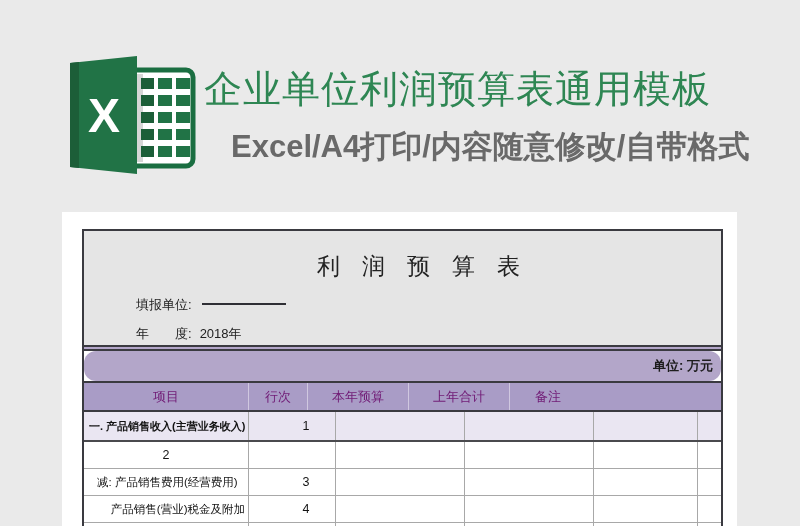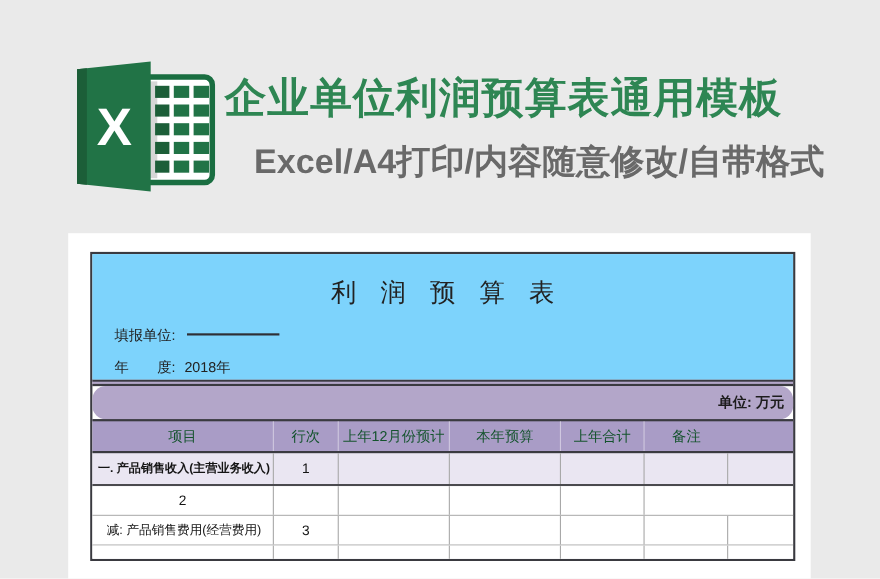--- a/index.html
+++ b/index.html
@@ -3,52 +3,52 @@
 <meta charset="utf-8">
 <style>
   html,body{margin:0;padding:0;overflow:hidden;}
   body{width:800px;height:526px;background:#eaeaea;
        font-family:"Liberation Sans","DejaVu Sans",sans-serif;color:#1c1c1c;position:relative;}
 
   
   .hero{position:absolute;left:0;top:0;width:800px;height:200px;}
   .logo{position:absolute;left:63px;top:54px;width:134px;height:122px;}
   .banner-title{position:absolute;left:204px;top:64px;width:560px;height:46px;
-                font-size:38px;font-weight:700;color:#2e8653;letter-spacing:1px;white-space:nowrap;}
+                font-size:38px;font-weight:400;color:#2e8653;letter-spacing:1px;white-space:nowrap;}
   .banner-subtitle{position:absolute;left:220px;top:126px;width:570px;height:40px;
                 font-size:31px;font-weight:700;color:#696969;letter-spacing:0px;white-space:nowrap;margin-left:11px;}
 
   
   .card{position:absolute;left:62px;top:212px;width:675px;height:330px;background:#ffffff;}
   .panel{position:absolute;left:20px;top:17px;width:637px;border:2px solid #3a3a40;background:#fff;}
 
-  .sec-title{height:114px;background:#7dd3fc;position:relative;}
+  .sec-title{height:114px;background:#e5e5e5;position:relative;padding-left:32px;}
   .sheet-title{margin:0;padding-top:22px;text-align:center;font-size:23px;font-weight:500;
                color:#222;letter-spacing:22px;padding-left:22px;line-height:26px;white-space:nowrap;}
   .meta-line{margin:0 0 0 20px;font-size:13px;font-weight:400;color:#222;height:18px;line-height:18px;}
   .report-unit{margin-top:17px;}
   .year-line{margin-top:11px;}
   .uline{display:inline-block;width:84px;border-bottom:2px solid #2f2f35;margin-left:10px;
          transform:translateY(-4px);}
   .year-value{margin-left:8px;}
 
   .dbl{height:2px;background:#b3a6c9;border-top:2px solid #3a3a40;border-bottom:2px solid #3a3a40;}
 
   .unit-row{height:30px;background:#b3a6c9;text-align:right;font-size:13px;font-weight:600;
             color:#1d1d1d;line-height:30px;padding-right:8px;box-sizing:border-box;border-radius:12px;}
 
   .grid7{display:grid;grid-template-columns:165px 59px 101px 101px 76px 76px 59px;}
 
   .hdr-row{border-top:2px solid #3a3a40;background:#a99cc6;height:27px;}
-  .hdr-cell{color:#14532d;font-size:13px;font-weight:500;text-align:center;line-height:27px;
+  .hdr-cell{color:#701a75;font-size:13px;font-weight:500;text-align:center;line-height:27px;
             overflow:hidden;white-space:nowrap;border-right:1px solid rgba(255,255,255,0.45);
             box-sizing:border-box;}
   .hdr-cell:last-child{border-right:none;}
 
-  .trow{background:#ffffff;height:26px;border-bottom:1px solid #a8a8a8;}
+  .trow{background:#ffffff;height:26px;border-bottom:1px solid #a8a8a8;gap:28px;}
   .trow.first{background:#eae6f2;height:28px;border-top:2px solid #3a3a40;border-bottom:2px solid #4a4a4e;}
   .cell{border-right:1px solid #a8a8a8;box-sizing:border-box;font-size:11.5px;color:#141414;
         line-height:26px;overflow:hidden;white-space:nowrap;}
   .cell:last-child{border-right:none;}
   .trow.first .cell{line-height:28px;}
   .cell.lbl{padding-left:13px;}
   .cell.lbl.em{font-weight:700;font-size:11px;padding-left:5px;}
   .cell.lbl.rt{text-align:right;padding-right:3px;padding-left:0;}
   .cell.num{text-align:center;font-size:12.5px;}
   .trow.sliver{height:12px;border-bottom:none;}
@@ -107,21 +107,20 @@
 
     <div class="dbl"></div>
 
     <div class="unit-row">
       <span>单位: 万元</span>
     </div>
 
     <div class="hdr-row grid7">
       <div class="hdr-cell">项目</div>
       <div class="hdr-cell">行次</div>
-      <div class="hdr-cell">上年12月份预计</div>
       <div class="hdr-cell">本年预算</div>
       <div class="hdr-cell">上年合计</div>
       <div class="hdr-cell">备注</div>
     </div>
 
     <div class="trow first grid7">
       <div class="cell lbl em">一. 产品销售收入(主营业务收入)</div>
       <div class="cell num">1</div>
       <div class="cell"></div>
       <div class="cell"></div>
@@ -142,20 +141,29 @@
     <div class="trow grid7">
       <div class="cell lbl">减: 产品销售费用(经营费用)</div>
       <div class="cell num">3</div>
       <div class="cell"></div>
       <div class="cell"></div>
       <div class="cell"></div>
       <div class="cell"></div>
       <div class="cell"></div>
     </div>
 
+    <div class="trow grid7">
+      <div class="cell lbl rt">产品销售(营业)税金及附加</div>
+      <div class="cell num">4</div>
+      <div class="cell"></div>
+      <div class="cell"></div>
+      <div class="cell"></div>
+      <div class="cell"></div>
+      <div class="cell"></div>
+    </div>
 
     <div class="trow sliver grid7">
       <div class="cell"></div>
       <div class="cell"></div>
       <div class="cell"></div>
       <div class="cell"></div>
       <div class="cell"></div>
       <div class="cell"></div>
       <div class="cell"></div>
     </div>

